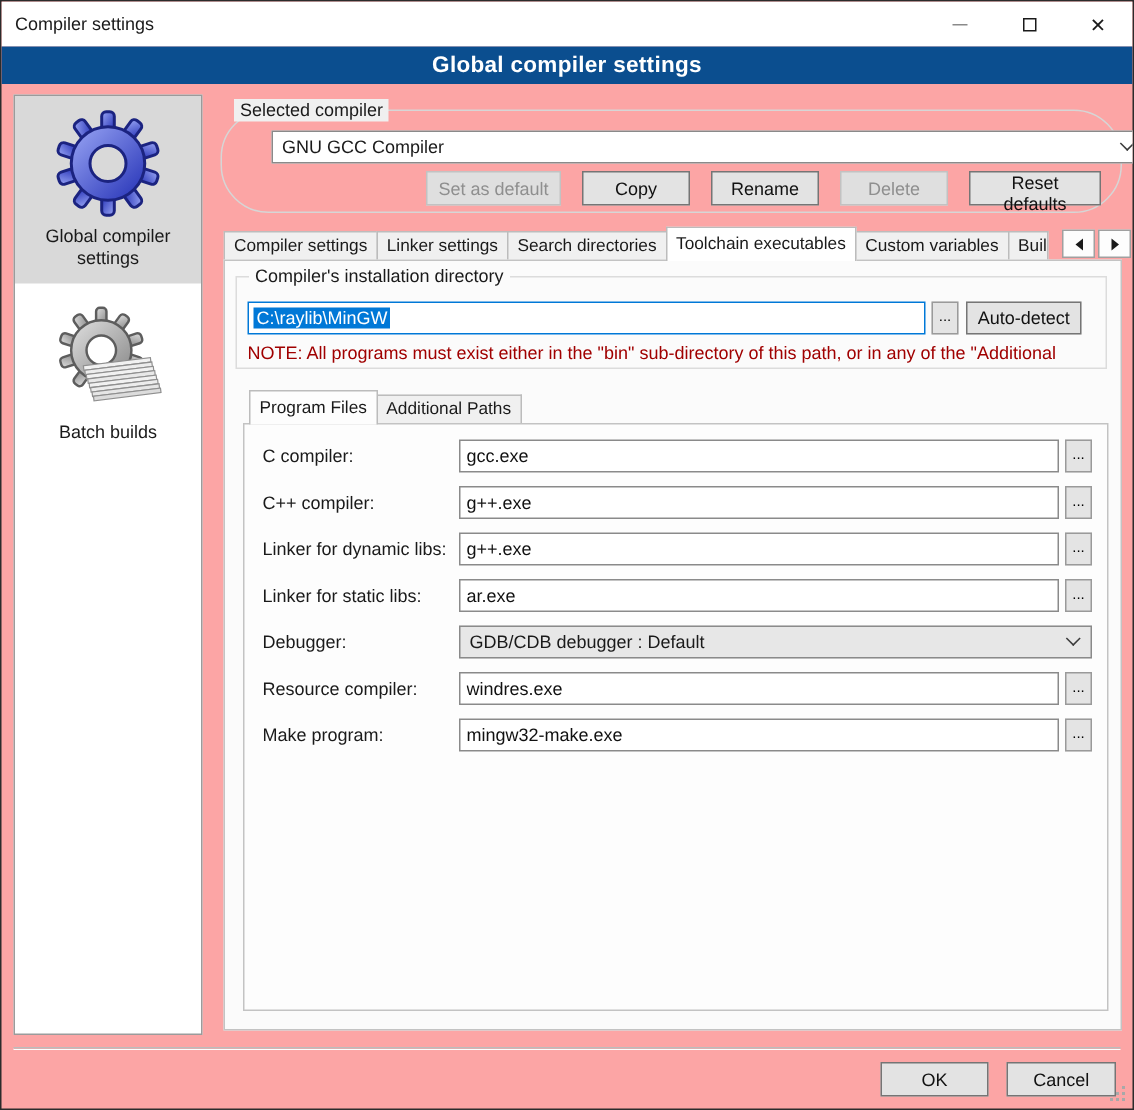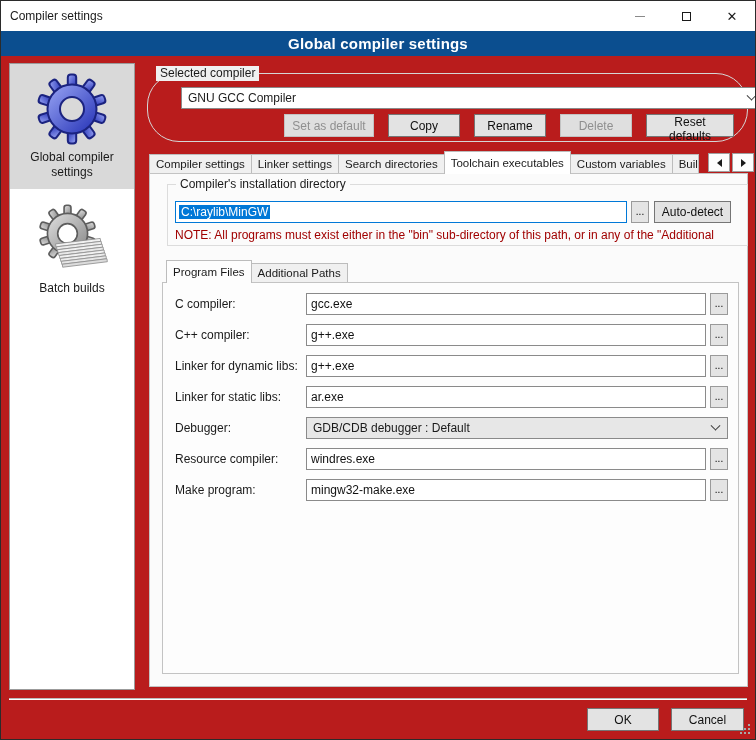--- a/index.html
+++ b/index.html
@@ -1,18 +1,18 @@
 <!DOCTYPE html>
 <html><head>
 <meta charset="utf-8">
 <style>
   html,body{margin:0;padding:0;background:#555;}
   *{box-sizing:border-box;}
   .window{
-    position:relative;width:756px;height:740px;background:#b91c1c;
+    position:relative;width:756px;height:740px;background:#fca5a5;
     border:1px solid #2b2b2b;font-family:"Liberation Sans",sans-serif;
     font-size:12px;color:#1a1a1a;overflow:hidden;
   }
   
   .titlebar{height:30px;background:#ffffff;display:flex;align-items:center;}
   .titlebar .title{padding-left:9px;font-size:12px;}
   .caption{margin-left:auto;display:flex;height:100%;}
   .capbtn{width:46px;height:100%;display:flex;align-items:center;justify-content:center;cursor:default;}
   .min-glyph{display:inline-block;width:10px;height:0;border-top:1px solid #8a8a8a;}
   .max-glyph{display:inline-block;width:9px;height:9px;border:1px solid #1a1a1a;}
@@ -190,21 +190,21 @@
     <button class="arrowbtn">
         <span class="tri-l"></span>
       </button>
     <button class="arrowbtn">
         <span class="tri-r"></span>
       </button>
   </div>
 
   <div class="tabpanel">
 
-    <div class="group" style="left:17px;top:10px;width:581px;height:62px;border-color:#dcdcdc;">
+    <div class="group" style="left:7px;top:10px;width:581px;height:62px;border-color:#dcdcdc;">
       <span class="glabel on-white">Compiler's installation directory</span>
       <div class="dirrow">
         <div class="pathbox">
           <span class="sel">C:\raylib\MinGW</span>
         </div>
         <button class="dots" style="margin-left:4px;">...</button>
         <button class="btn" style="width:77px;height:22px;margin-left:5px;">Auto-detect</button>
       </div>
       <div class="note">NOTE: All programs must exist either in the "bin" sub-directory of this path, or in any of the "Additional</div>
     </div>

